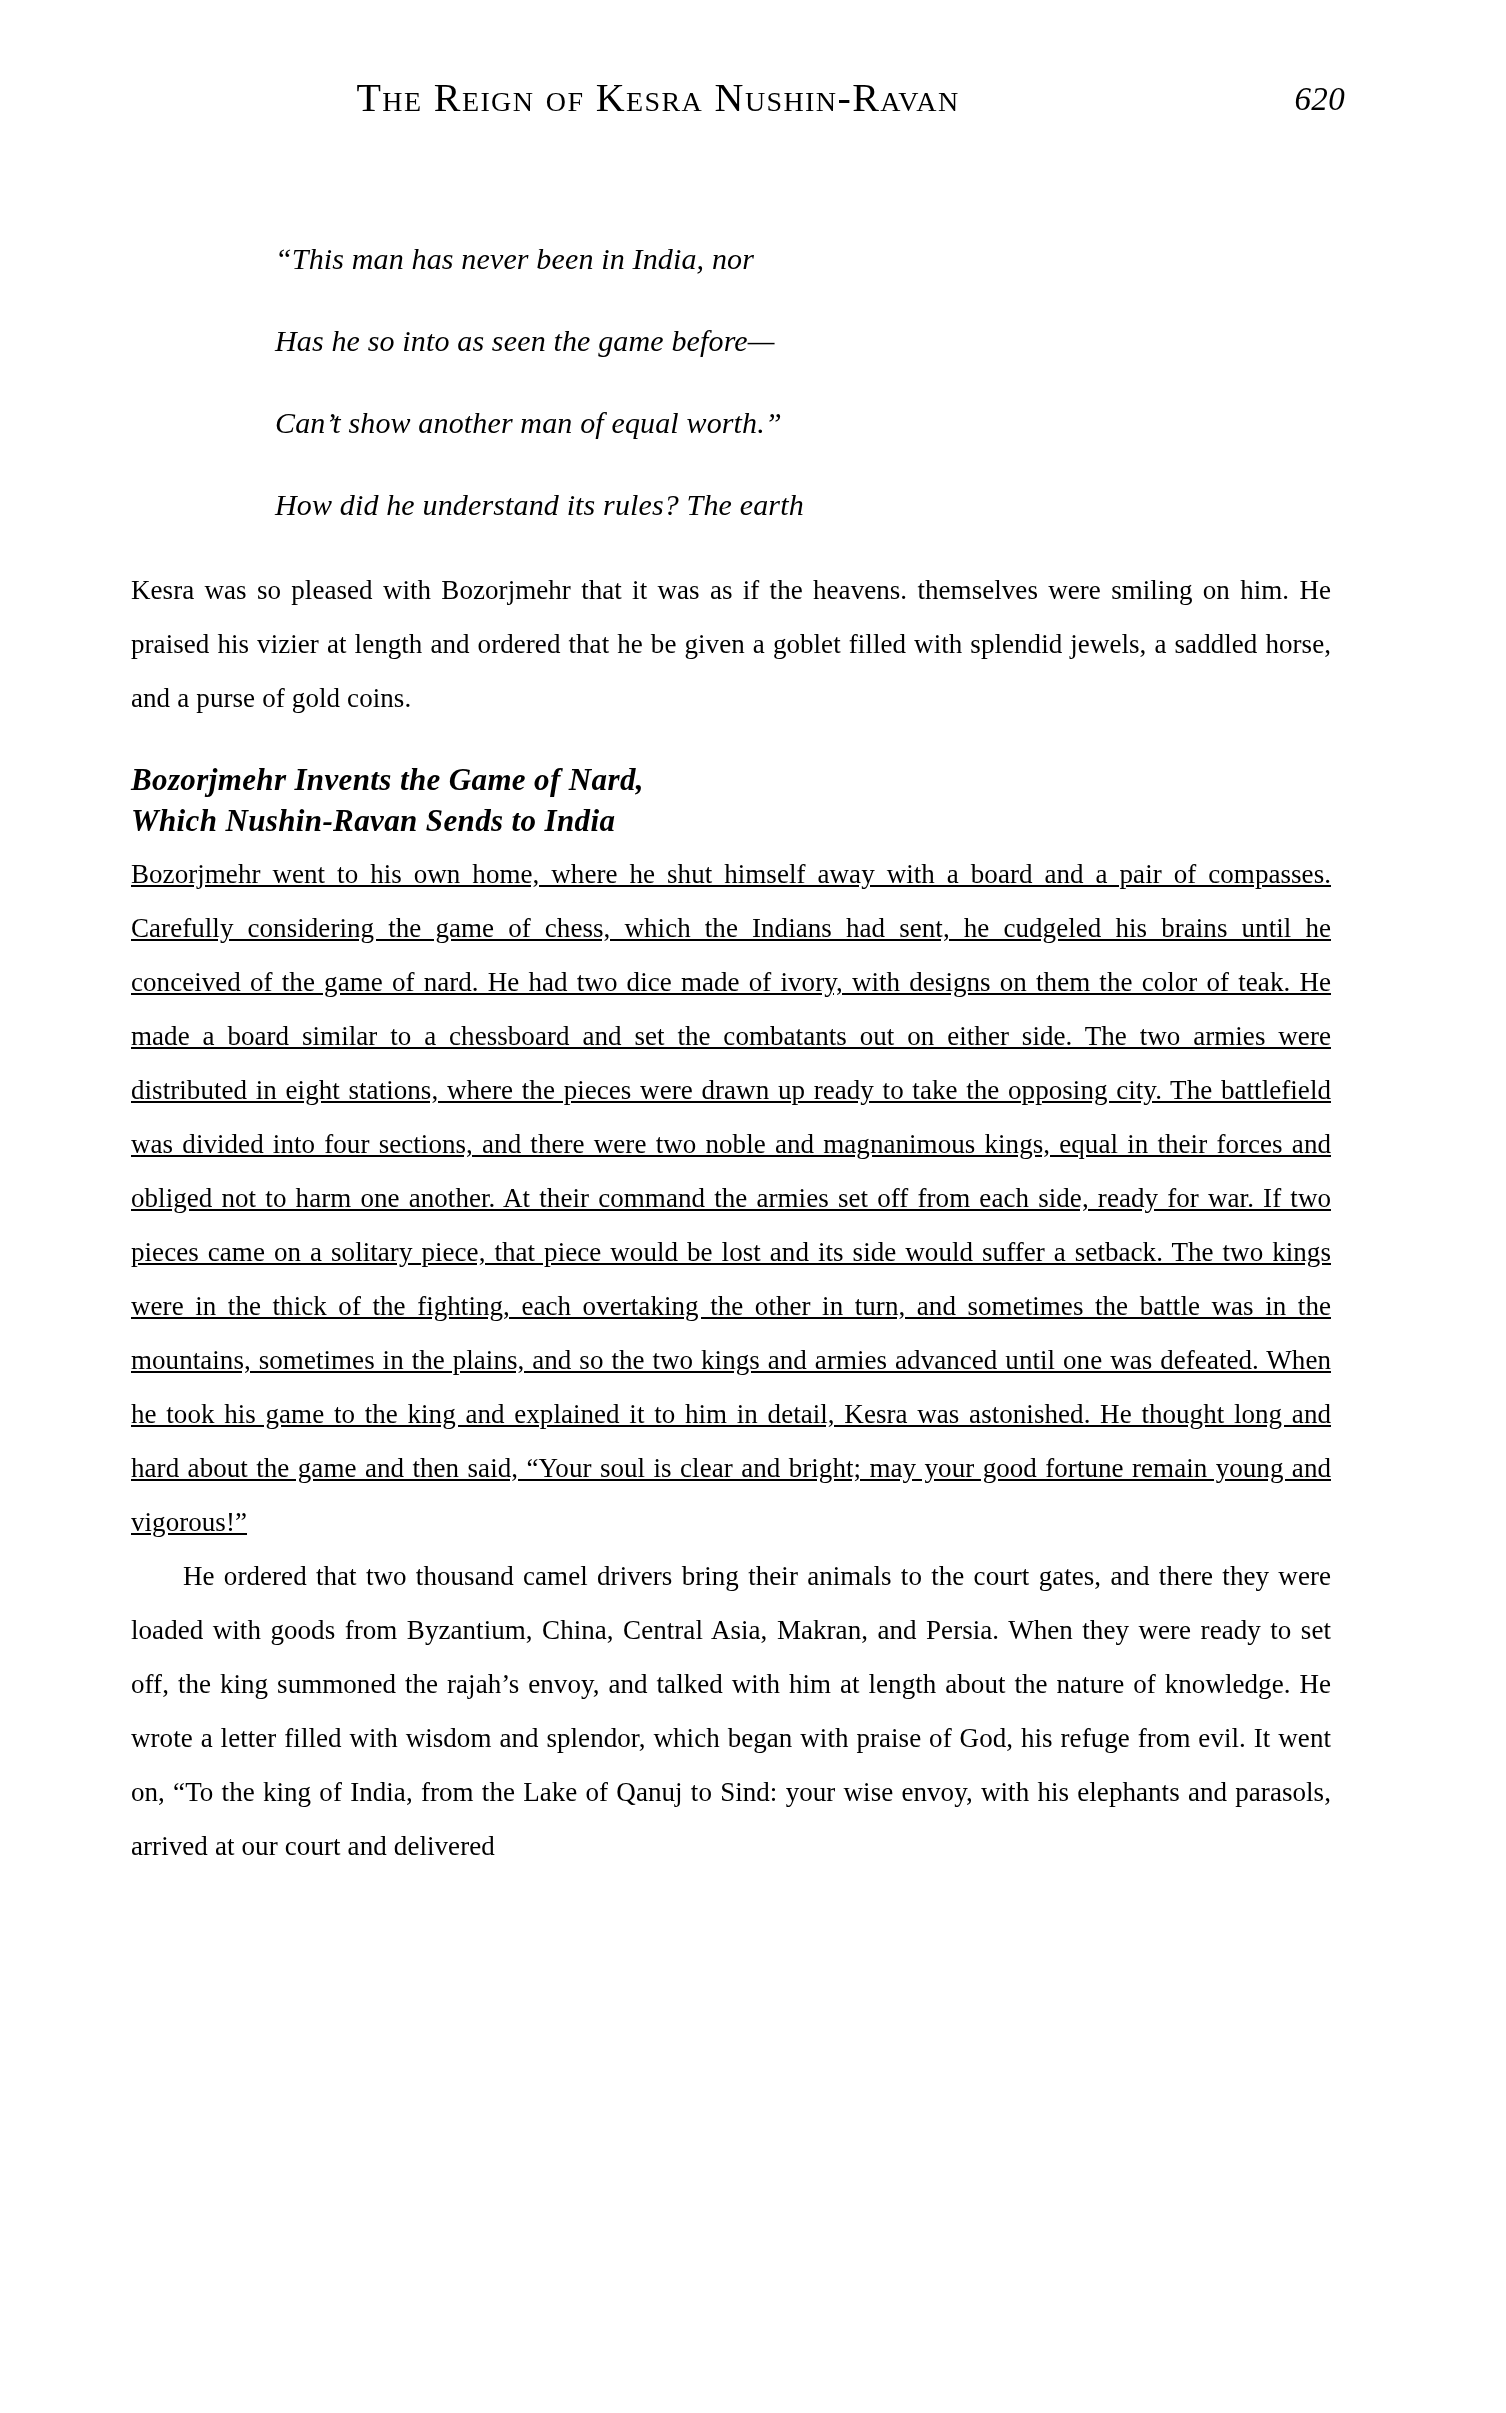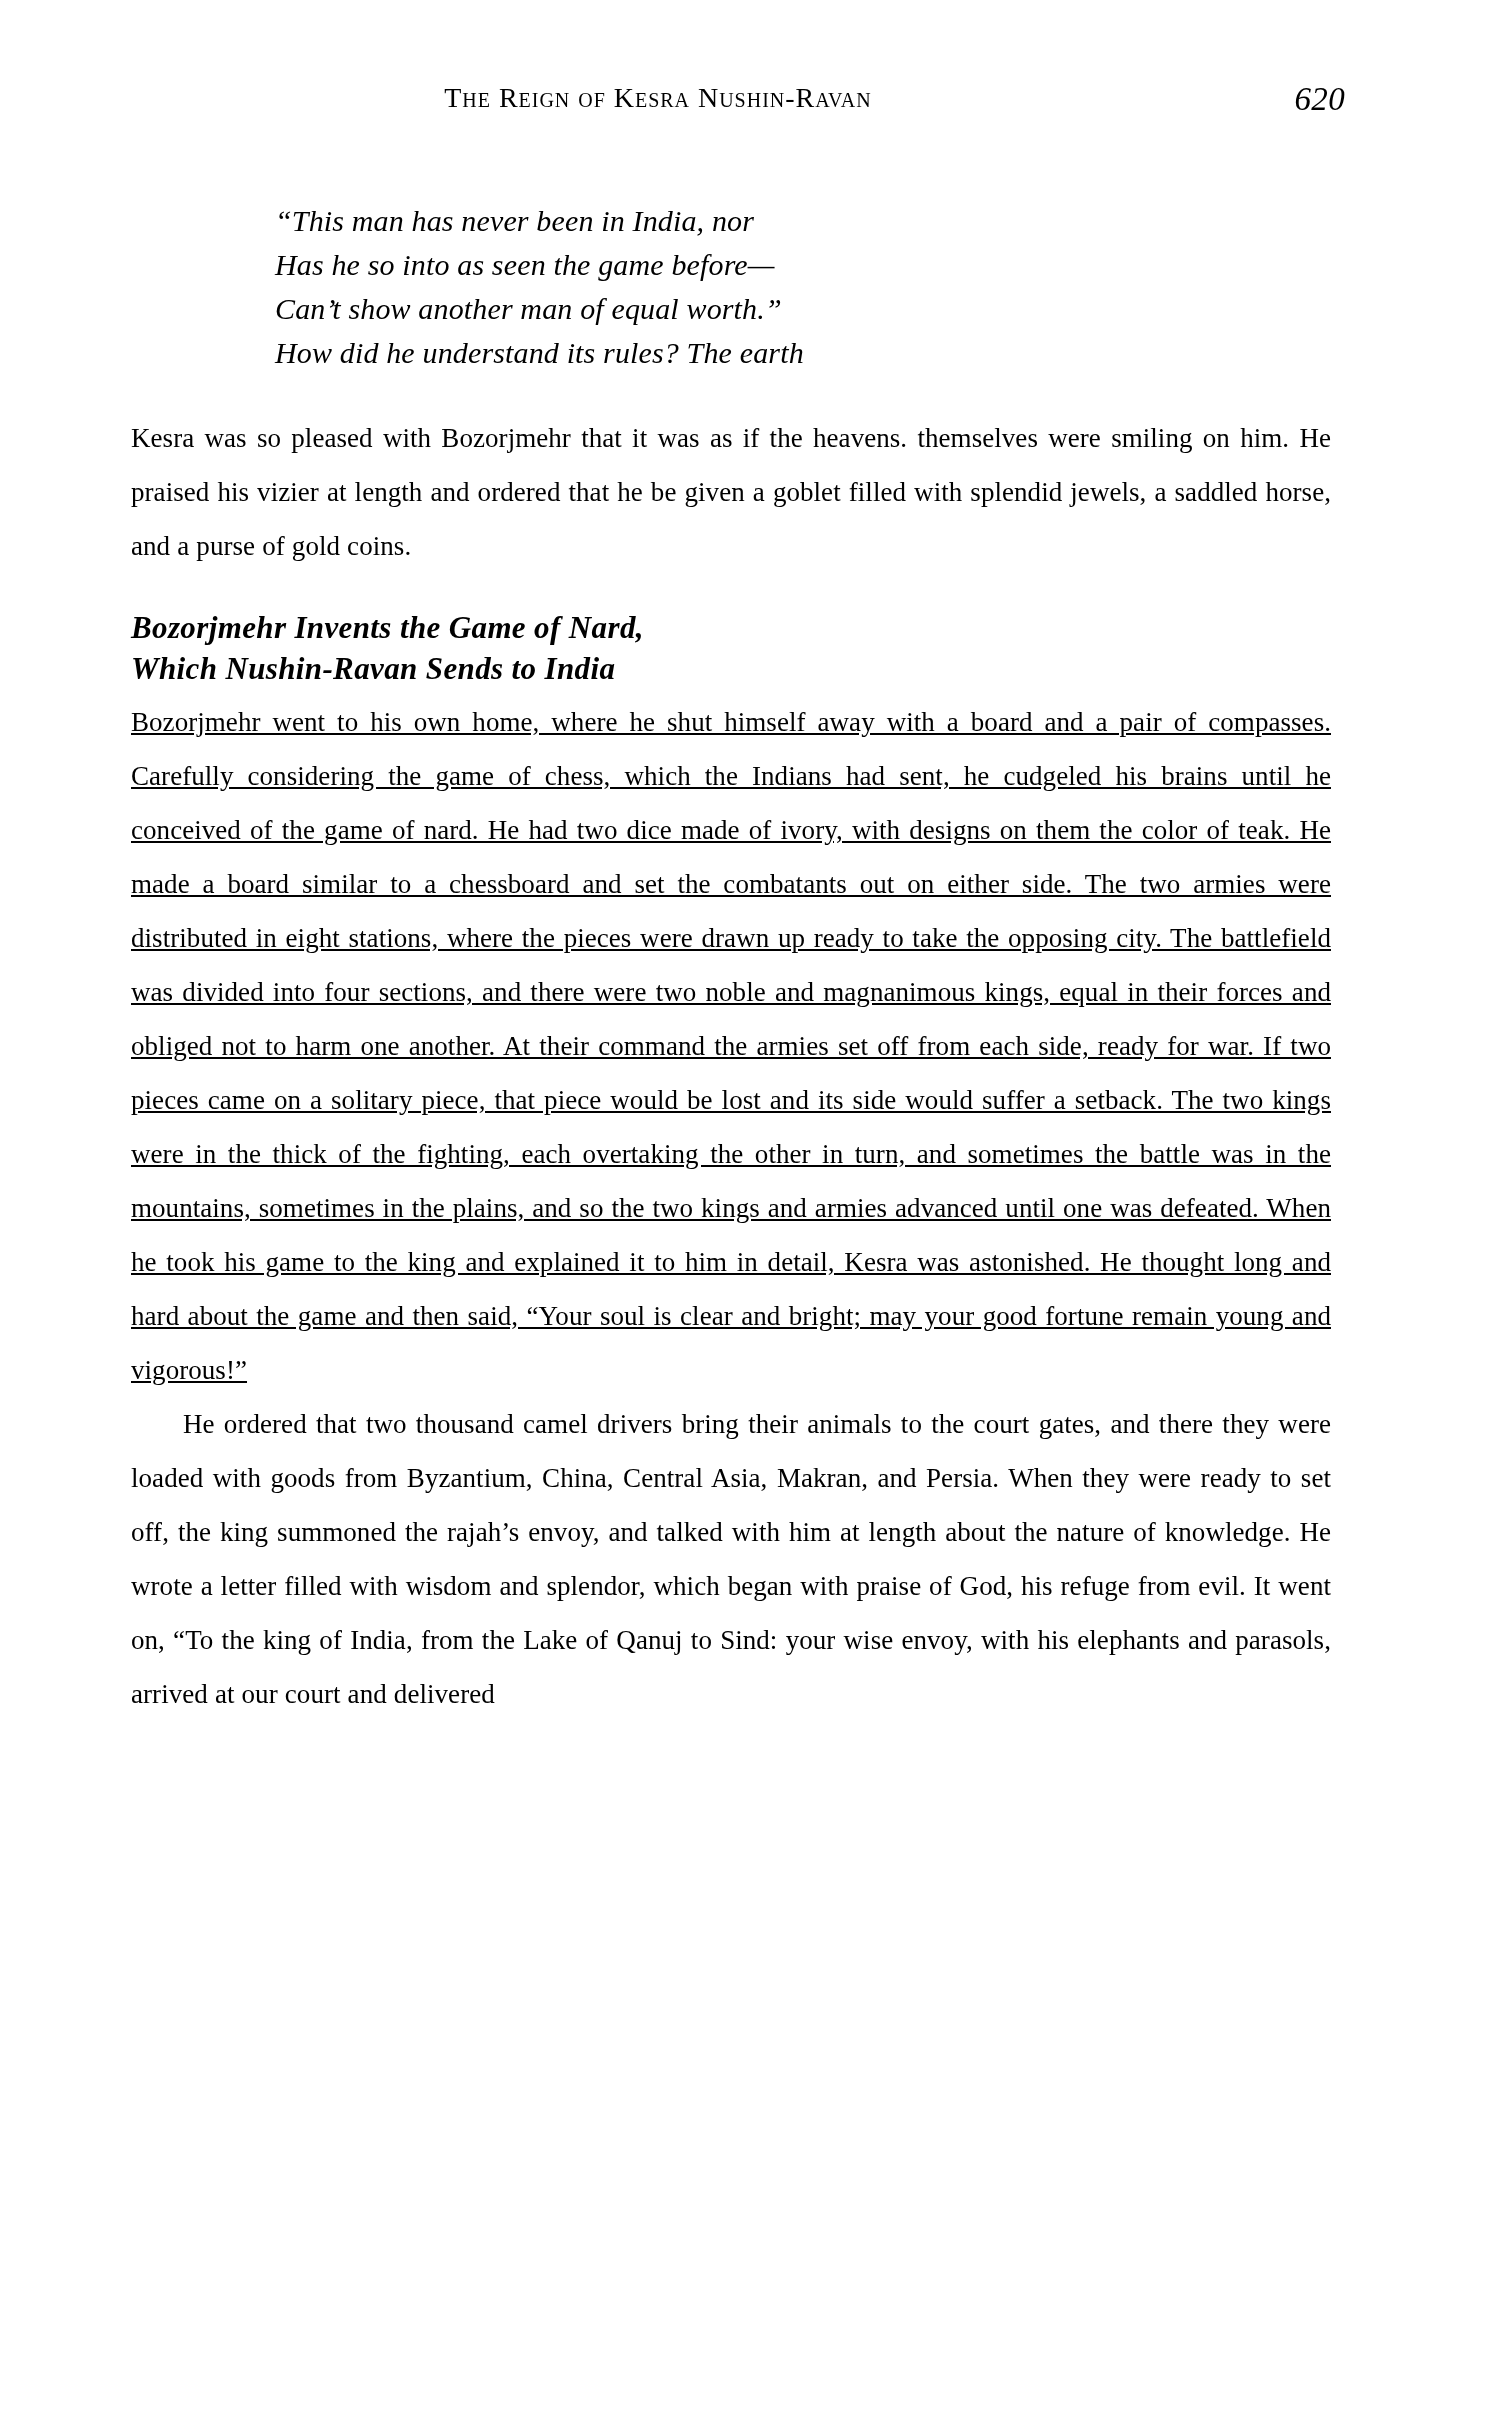--- a/index.html
+++ b/index.html
@@ -33,21 +33,21 @@
     top: 76px;
     width: 1200px;
     height: 55px;
   }
   .running-head-title {
     position: absolute;
     left: 0;
     top: 3.1px;
     width: 1054px;
     text-align: center;
-    font-size: 28px;
+    font-size: 40px;
     line-height: 37px;
     font-variant: small-caps;
     letter-spacing: 0.035em;
     white-space: nowrap;
   }
   .running-head-folio {
     position: absolute;
     right: -14px;
     top: 4.7px;
     font-style: italic;
@@ -67,20 +67,21 @@
   
   .verse {
     margin: 0 0 36px 144px;
     font-style: italic;
     font-size: 30px;
     line-height: 44px;
     letter-spacing: 0.005em;
   }
   .verse-line {
     white-space: nowrap;
+    margin-top: 38px;
   }
 
   
   .para {
     margin: 0;
     font-size: 27px;
     line-height: 54px;
     text-align: justify;
     text-justify: inter-word;
     letter-spacing: 0.002em;

